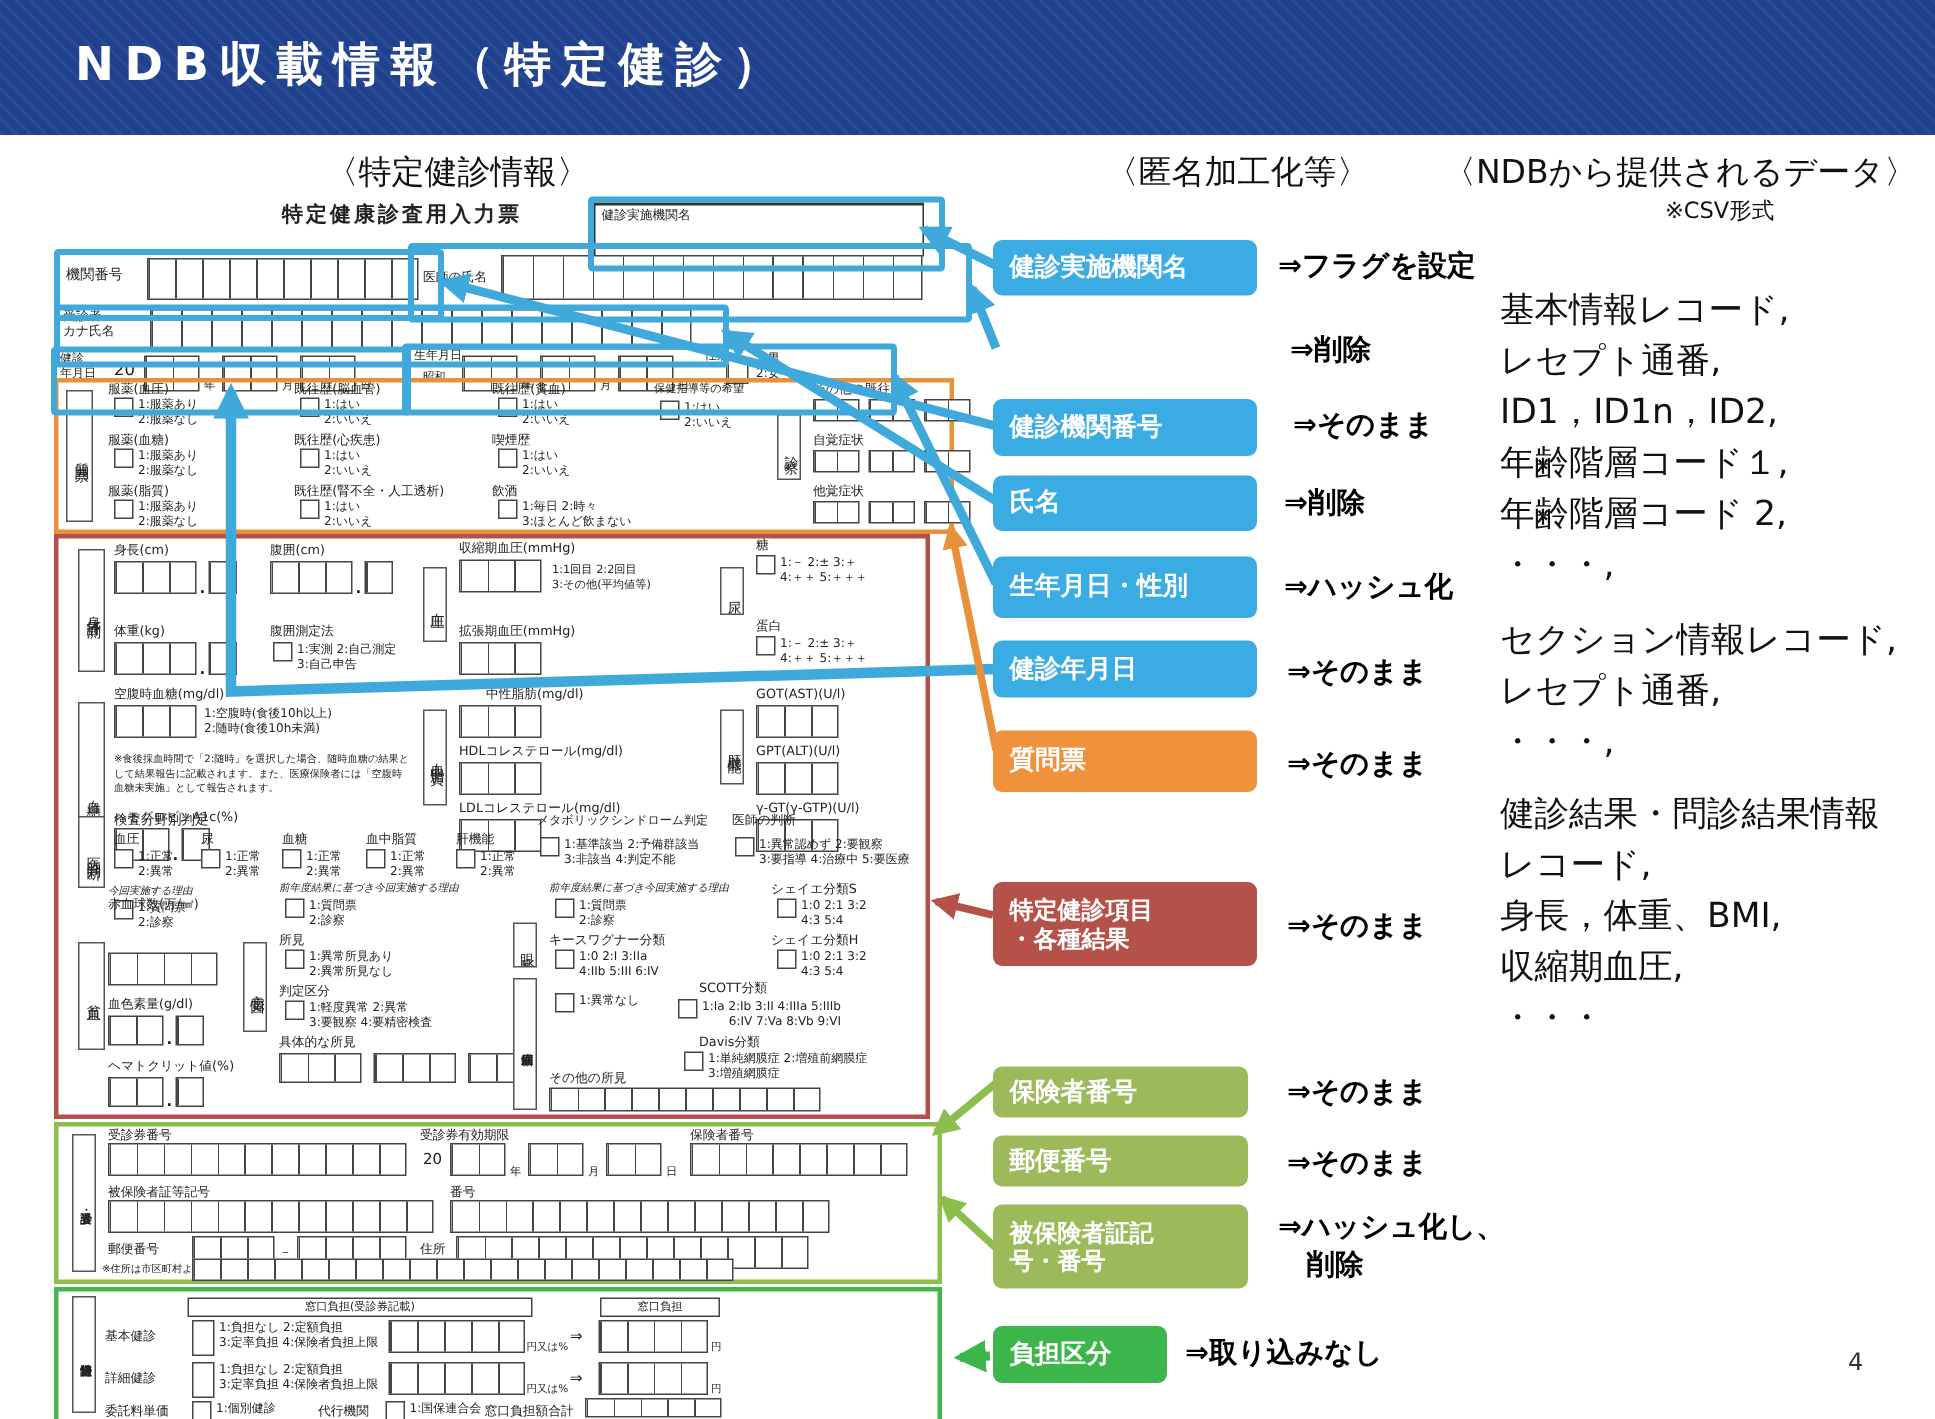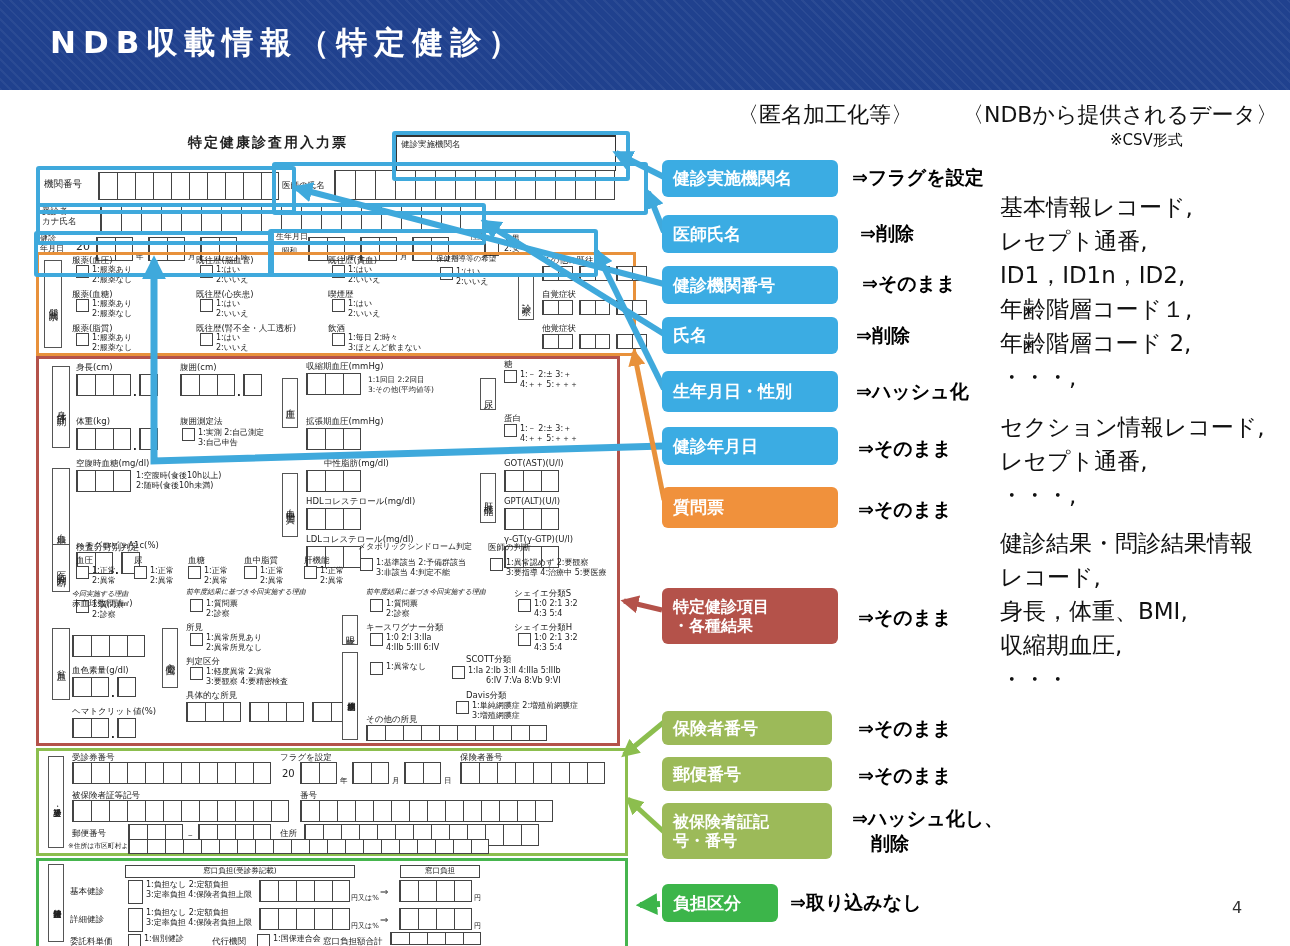--- a/index.html
+++ b/index.html
@@ -54,20 +54,21 @@
 </style>
 </head>
 <body>
 
 <div class="page">
 
   <div class="banner">
     <h1>NDB収載情報（特定健診）</h1>
   </div>
 
+  <div class="colhead" style="left:150px;top:100px;width:310px;">〈特定健診情報〉</div>
   <div class="colhead" style="left:715px;top:100px;width:220px;">〈匿名加工化等〉</div>
   <div class="colhead" style="left:950px;top:100px;width:340px;">〈NDBから提供されるデータ〉</div>
   <div class="csvnote" style="left:1110px;top:131px;">※CSV形式</div>
 
   <div class="form">
     <div class="ftitle" style="left:152px;top:6px;">特定健康診査用入力票</div>
 
     <div class="orgbox" style="left:360px;top:7px;width:218px;height:33px;">
       <div class="fl" style="left:4px;top:2px;position:relative;">健診実施機関名</div>
     </div>
@@ -240,20 +241,21 @@
         <span class="cb"></span>
         <span class="opt sm">1:－ 2:± 3:＋
 4:＋＋ 5:＋＋＋</span>
       </div>
 
     <div class="vcell" style="left:16px;top:340px;width:18px;height:120px;">血糖</div>
     <div class="fl" style="left:40px;top:330px;">空腹時血糖(mg/dl)</div>
     <div class="cg" style="left:40px;top:342px;width:55px;height:22px;--s:18px;"></div>
     <div class="opt xs" style="position:absolute;left:100px;top:343px;">1:空腹時(食後10h以上)
 2:随時(食後10h未満)</div>
+    <div class="note" style="left:40px;top:374px;width:198px;">※食後採血時間で「2:随時」を選択した場合、随時血糖の結果として結果報告に記載されます。また、医療保険者には「空腹時血糖未実施」として報告されます。</div>
     <div class="fl" style="left:40px;top:412px;">ヘモグロビンA1c(%)</div>
     <div class="cellrow" style="left:40px;top:424px;">
       <span class="cgi" style="width:37px;height:22px;--s:18px;"></span>
         <span class="dot">.</span>
         <span class="cgi" style="width:19px;height:22px;--s:18px;"></span>
     </div>
 
     <div class="vcell" style="left:246px;top:345px;width:16px;height:64px;">血中脂質</div>
     <div class="fl" style="left:270px;top:330px;padding-left:18px;">中性脂肪(mg/dl)</div>
     <div class="cg" style="left:270px;top:342px;width:55px;height:22px;--s:18px;"></div>
@@ -405,21 +407,21 @@
         <span class="opt xs">1:単純網膜症 2:増殖前網膜症
 3:増殖網膜症</span>
       </div>
     <div class="fl" style="left:330px;top:586px;">その他の所見</div>
     <div class="cg" style="left:330px;top:597px;width:181px;height:16px;--s:18px;"></div>
 
     <div class="sect tsect" style="left:0;top:620px;width:592px;height:108px;"></div>
     <div class="vcell" style="left:12px;top:628px;width:16px;height:92px;font-size:8px;letter-spacing:0;">受診券・受診者</div>
     <div class="fl" style="left:36px;top:624px;">受診券番号</div>
     <div class="cg" style="left:36px;top:634px;width:199px;height:22px;--s:18px;"></div>
-    <div class="fl" style="left:244px;top:624px;">フラグを設定</div>
+    <div class="fl" style="left:244px;top:624px;">受診券有効期限</div>
     <div class="fl" style="left:246px;top:640px;font-size:10px;">20</div>
     <div class="cg" style="left:264px;top:634px;width:37px;height:22px;--s:18px;"></div>
     <div class="fl sm" style="left:304px;top:648px;">年</div>
     <div class="cg" style="left:316px;top:634px;width:37px;height:22px;--s:18px;"></div>
     <div class="fl sm" style="left:356px;top:648px;">月</div>
     <div class="cg" style="left:368px;top:634px;width:37px;height:22px;--s:18px;"></div>
     <div class="fl sm" style="left:408px;top:648px;">日</div>
     <div class="fl" style="left:424px;top:624px;">保険者番号</div>
     <div class="cg" style="left:424px;top:634px;width:145px;height:22px;--s:18px;"></div>
     <div class="fl" style="left:36px;top:662px;">被保険者証等記号</div>
@@ -508,21 +510,20 @@
     <line x1="664" y1="389" x2="596" y2="251" stroke="#3FA9DC" stroke-width="6" marker-end="url(#mb)"></line>
     <polyline points="664,446 154,461 154,260" fill="none" stroke="#3FA9DC" stroke-width="7" marker-end="url(#mb)"></polyline>
     <line x1="664" y1="500" x2="634" y2="352" stroke="#E8913B" stroke-width="5" marker-end="url(#mo)"></line>
     <line x1="662" y1="610" x2="624" y2="601" stroke="#B4524A" stroke-width="5" marker-end="url(#mr)"></line>
     <line x1="664" y1="722" x2="624" y2="755" stroke="#8CBE4E" stroke-width="5" marker-end="url(#mol)"></line>
     <line x1="664" y1="832" x2="628" y2="799" stroke="#8CBE4E" stroke-width="5" marker-end="url(#mol)"></line>
     <line x1="660" y1="904" x2="640" y2="905" stroke="#3CB54A" stroke-width="6" marker-end="url(#mg)"></line>
   </svg>
 
   <div class="maplabel blue lab" style="left:662px;top:160px;width:176px;height:37px;">健診実施機関名</div>
-  <div class="maplabel blue lab" style="left:662px;top:215px;width:176px;height:38px;">医師氏名</div>
   <div class="maplabel blue lab" style="left:662px;top:266px;width:176px;height:38px;">健診機関番号</div>
   <div class="maplabel blue lab" style="left:662px;top:317px;width:176px;height:37px;">氏名</div>
   <div class="maplabel blue lab" style="left:662px;top:371px;width:176px;height:41px;">生年月日・性別</div>
   <div class="maplabel blue lab" style="left:662px;top:427px;width:176px;height:38px;">健診年月日</div>
   <div class="maplabel orange lab" style="left:662px;top:487px;width:176px;height:41px;">質問票</div>
   <div class="maplabel red lab" style="left:662px;top:588px;width:176px;height:56px;font-size:16px;">特定健診項目
 ・各種結果</div>
   <div class="maplabel olive lab" style="left:662px;top:711px;width:170px;height:34px;">保険者番号</div>
   <div class="maplabel olive lab" style="left:662px;top:757px;width:170px;height:34px;">郵便番号</div>
   <div class="maplabel olive lab" style="left:662px;top:803px;width:170px;height:56px;font-size:16px;">被保険者証記

